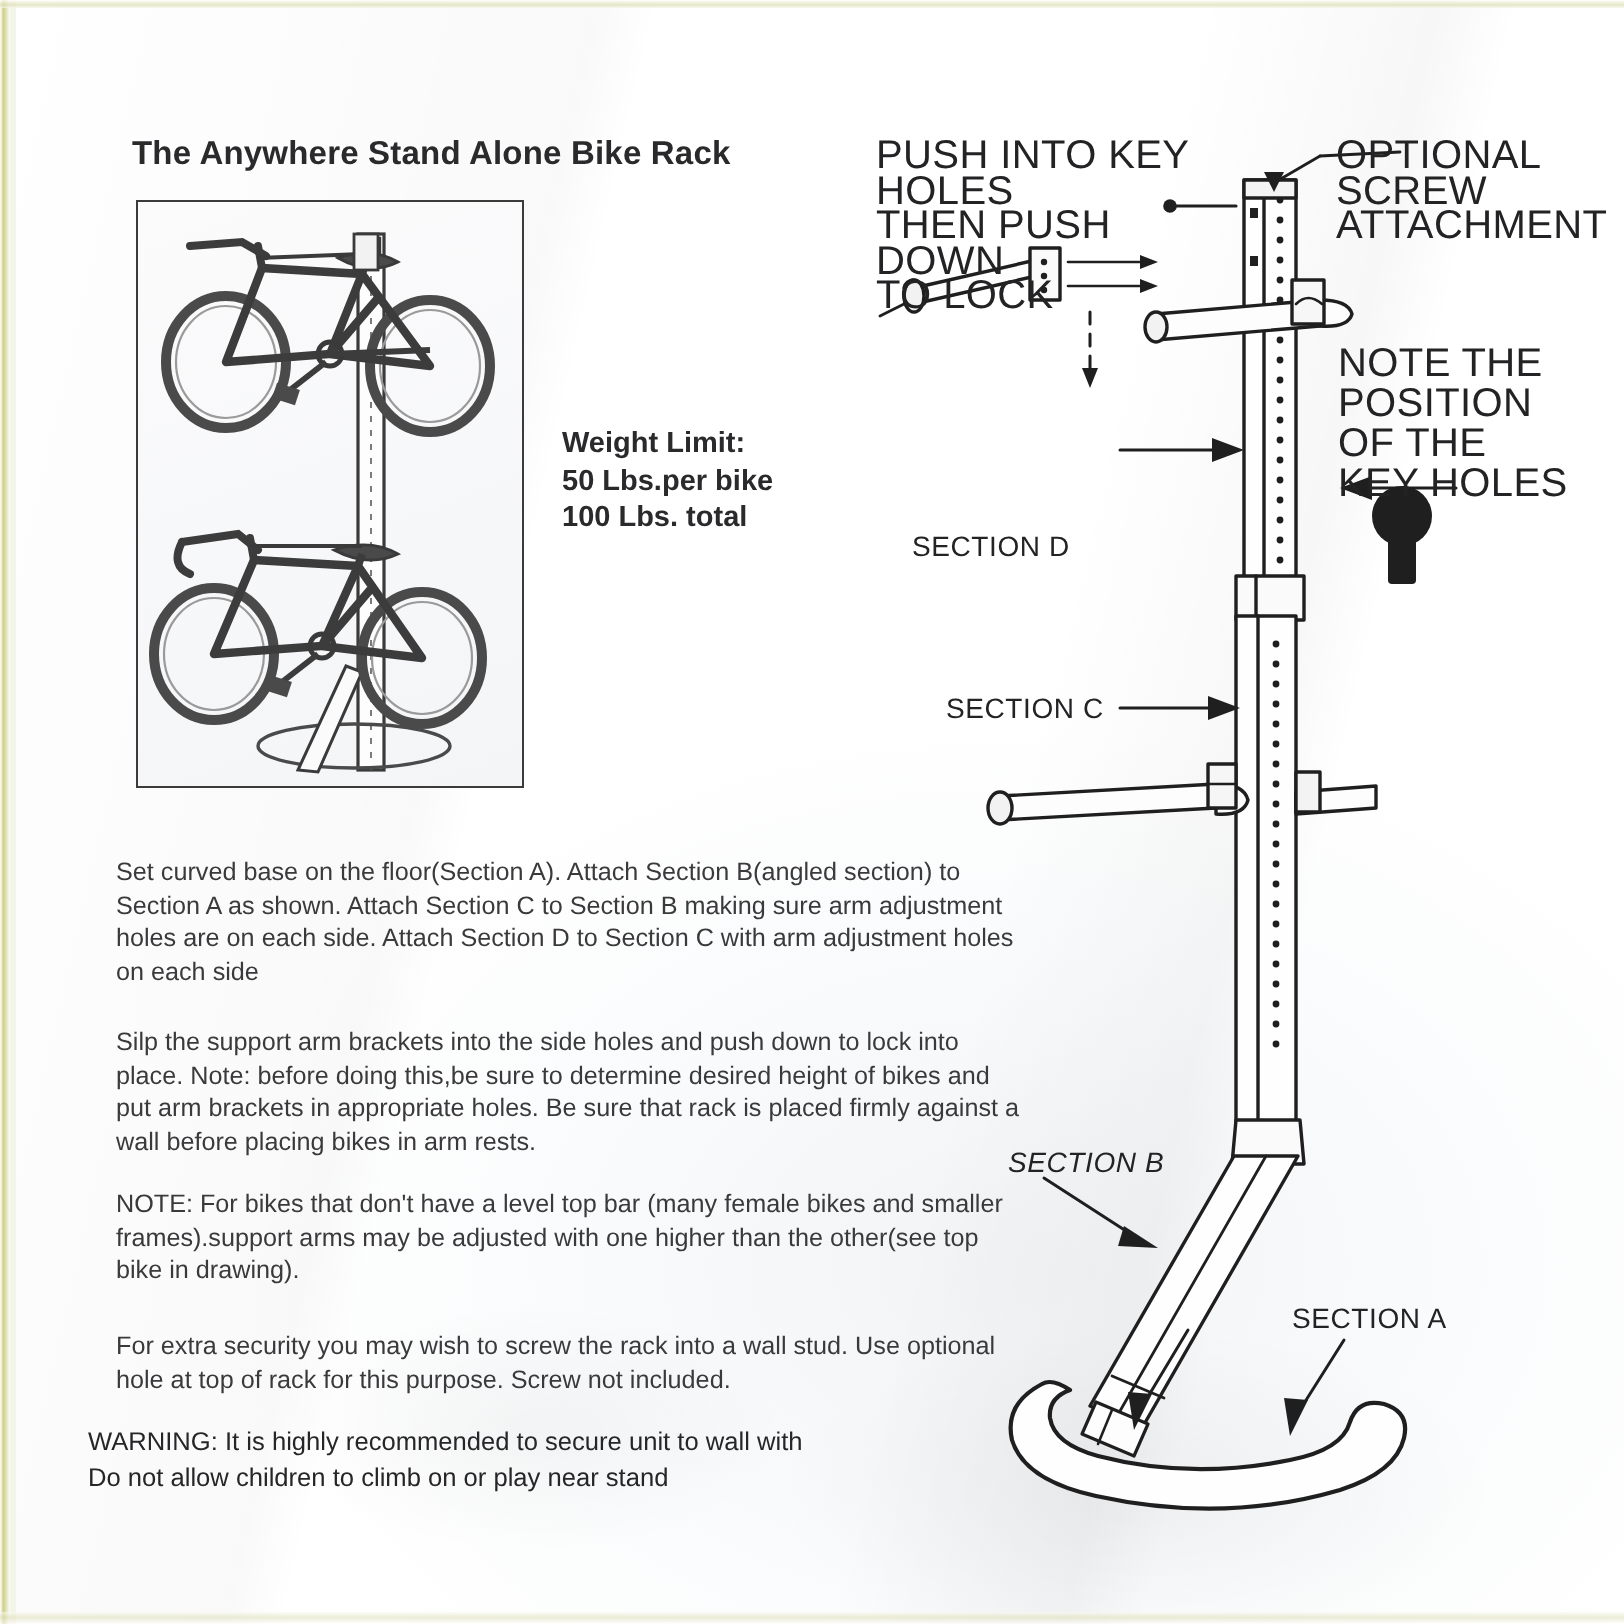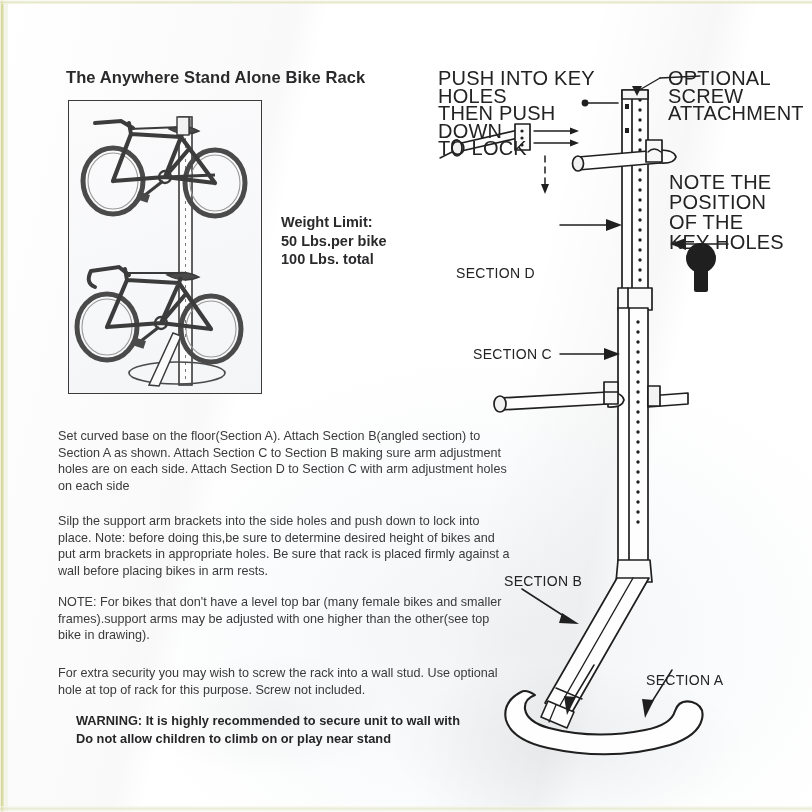--- a/index.html
+++ b/index.html
@@ -56,35 +56,35 @@
     font-size:14.5px;font-weight:bold;line-height:18.5px;color:#2a2a2c;
   }
   .para{
     font-size:12.6px;line-height:16.6px;color:#3a3a3c;width:452px;
   }
   #p1{left:58px;top:428px;}
   #p2{left:58px;top:513px;}
   #p3{left:58px;top:594px;}
   #p4{left:58px;top:665px;}
   #warn{
-    left:76px;top:712px;width:452px;
-    font-size:12.8px;line-height:17.6px;font-weight:bold;color:#262628;
+    left:44px;top:712px;width:452px;
+    font-size:12.8px;line-height:17.6px;font-weight:normal;color:#262628;
   }
 
   
   .callout{
     font-size:20px;line-height:17.5px;color:#232325;letter-spacing:0.2px;
   }
   #c-push{left:438px;top:70px;width:180px;}
   #c-optional{left:668px;top:70px;width:130px;}
   #c-note{left:669px;top:172px;width:120px;line-height:20px;}
   #lbl-d{left:456px;top:217px;font-size:14px;letter-spacing:.3px;margin-top:48px;}
   #lbl-c{left:473px;top:346px;font-size:14px;letter-spacing:.3px;}
-  #lbl-b{left:504px;top:573px;font-size:14px;letter-spacing:.3px;}
-  #lbl-a{left:646px;top:651px;font-size:14px;letter-spacing:.3px;margin-top:21px;}
+  #lbl-b{left:504px;top:573px;font-size:14px;letter-spacing:.3px;font-style:italic;}
+  #lbl-a{left:646px;top:651px;font-size:14px;letter-spacing:.3px;}
 
   svg{display:block;}
   #diagram{position:absolute;left:0;top:0;width:812px;height:812px;pointer-events:none;}
   #bikeart{position:absolute;left:0;top:0;width:192px;height:292px;}
 </style>
 </head>
 <body>
 
 <div id="sheet">
 

